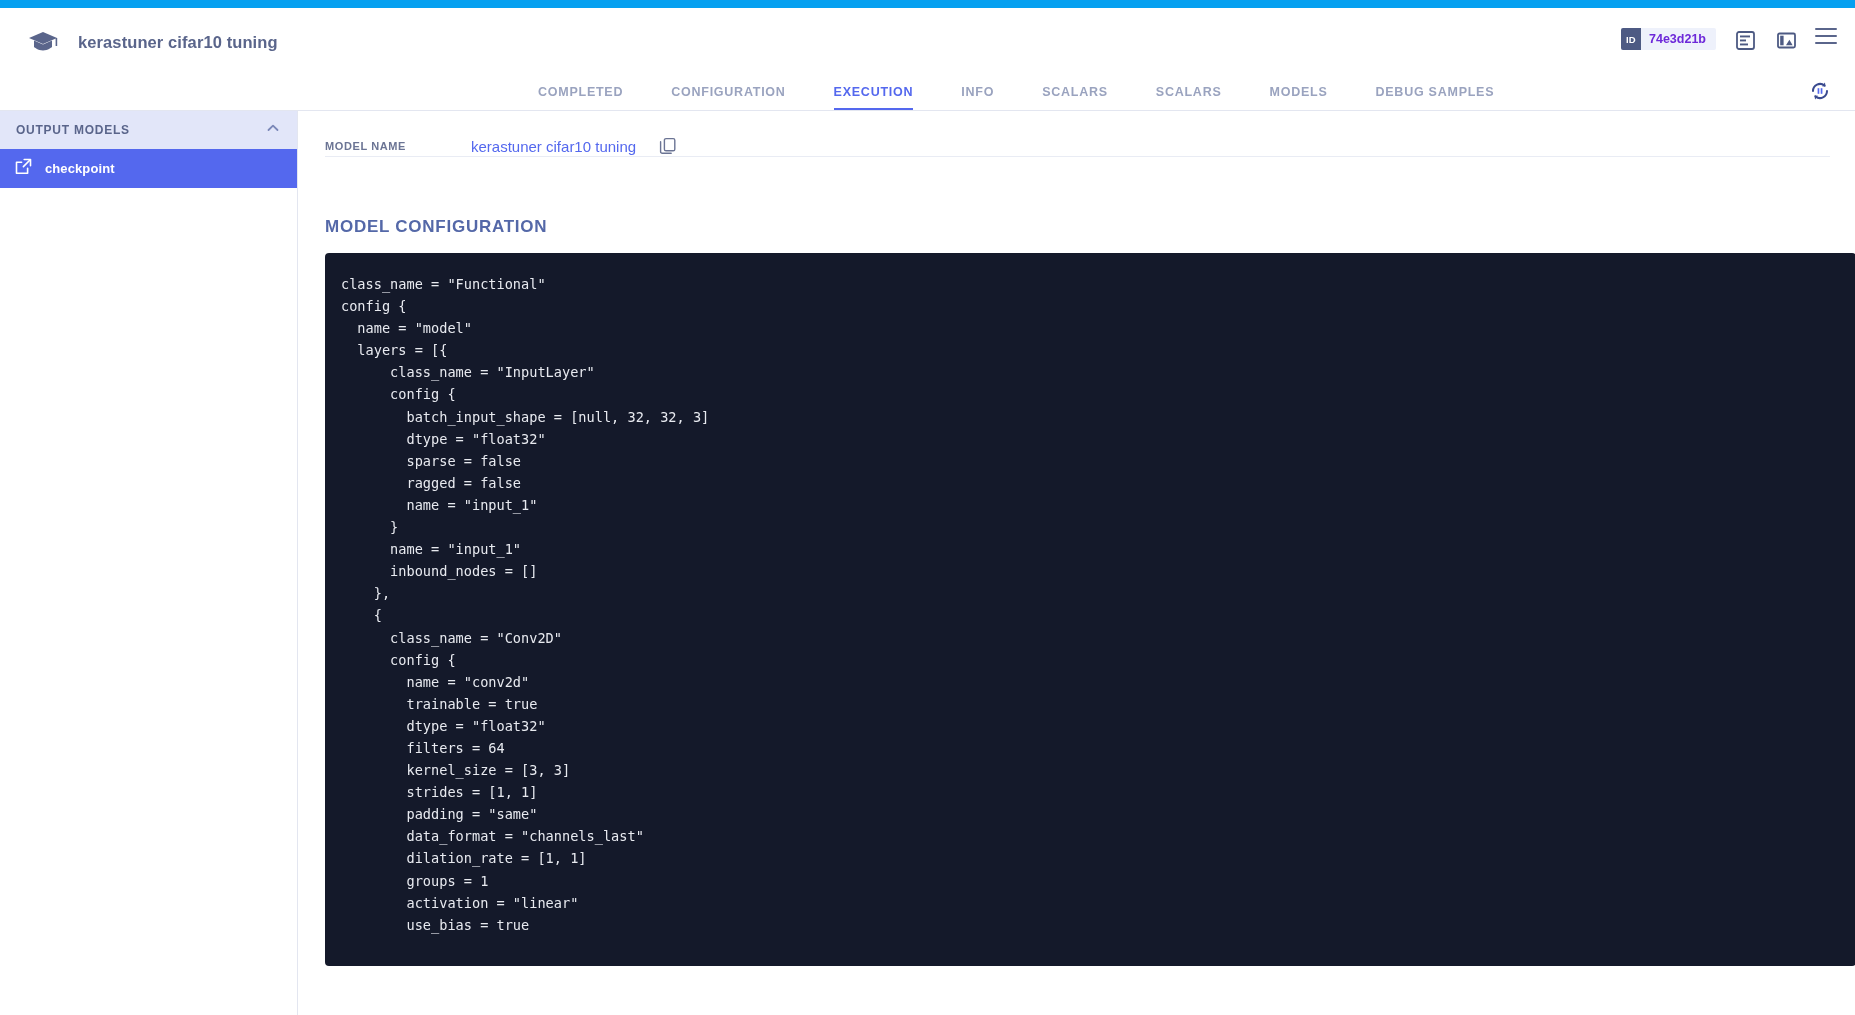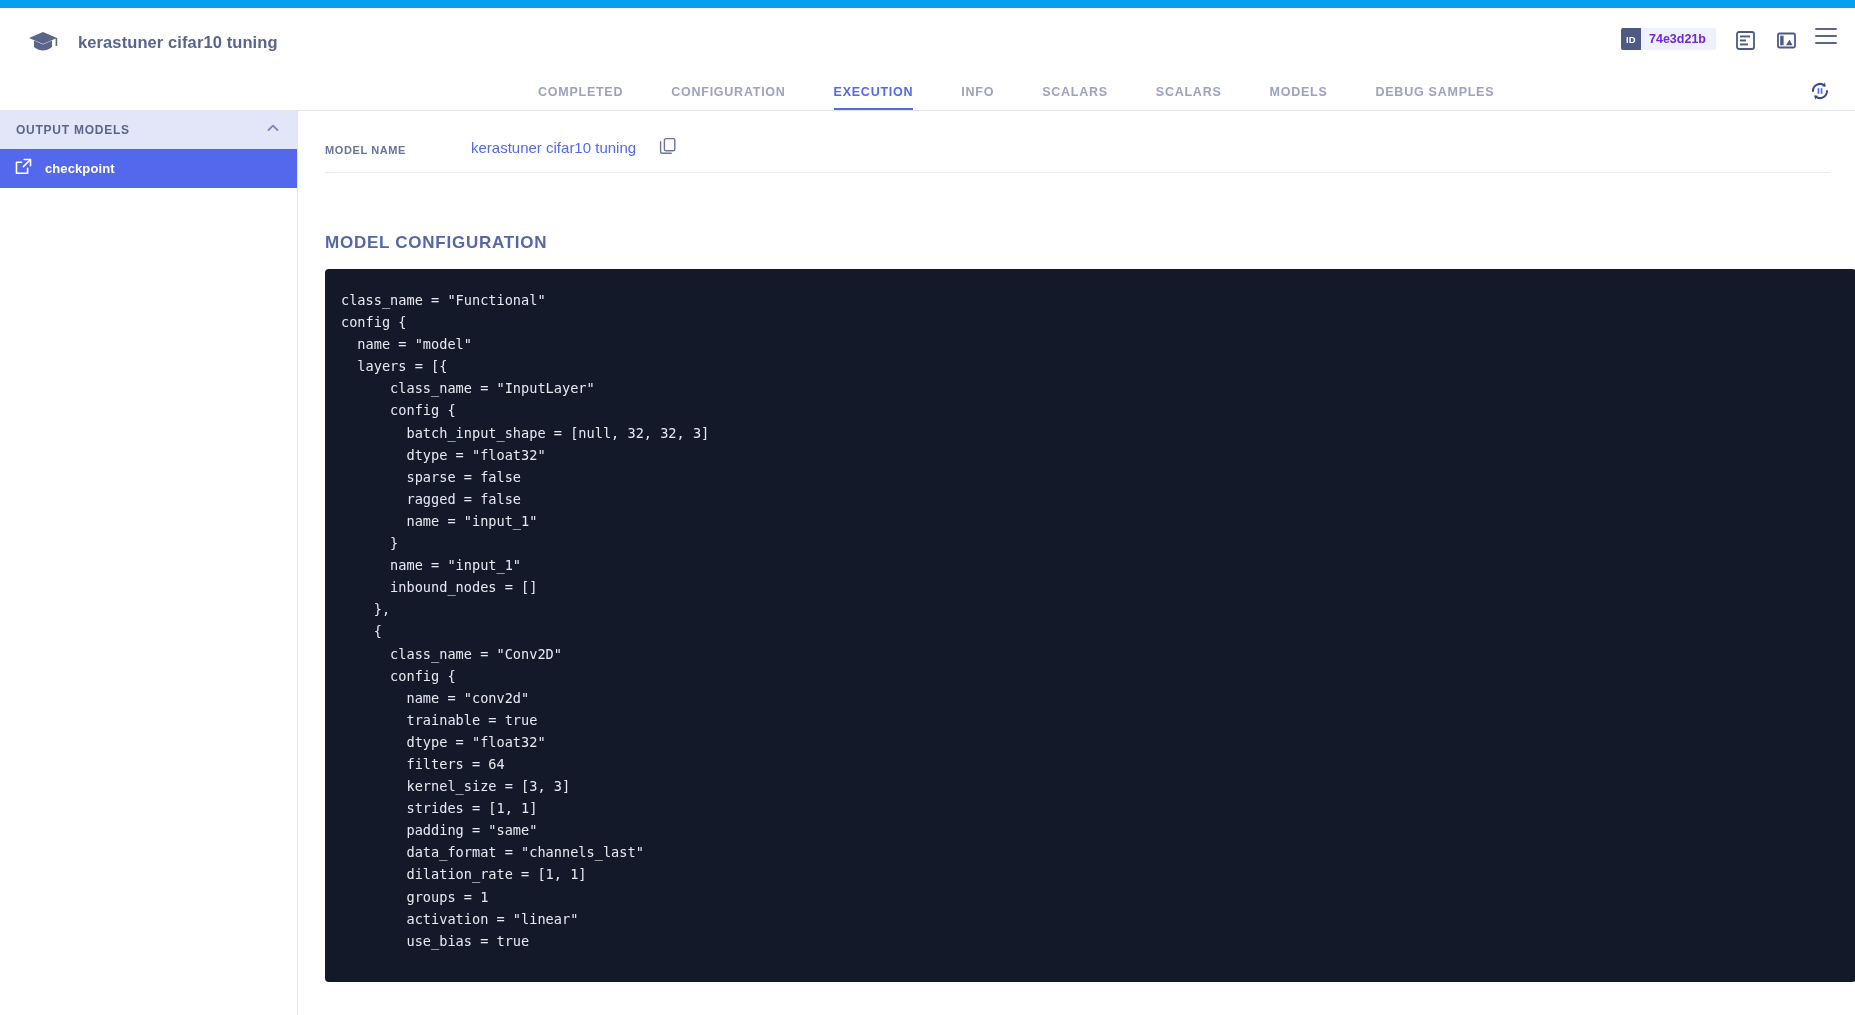--- a/index.html
+++ b/index.html
@@ -202,24 +202,23 @@
     position: absolute;
     top: 111px;
     left: 299px;
     width: 1556px;
     height: 904px;
     background: #ffffff;
     overflow: hidden;
   }
   .model-name-row {
     display: flex;
-    align-items: flex-end;
+    align-items: center;
     margin: 25px 0 0 26px;
     width: 1505px;
-    padding-bottom: 16px;
     border-bottom: 1px solid #e9ecf4;
     box-sizing: border-box;
   }
   .field-label {
     font-size: 11px;
     font-weight: bold;
     letter-spacing: 0.6px;
     color: #6b7494;
     width: 150px;
   }

